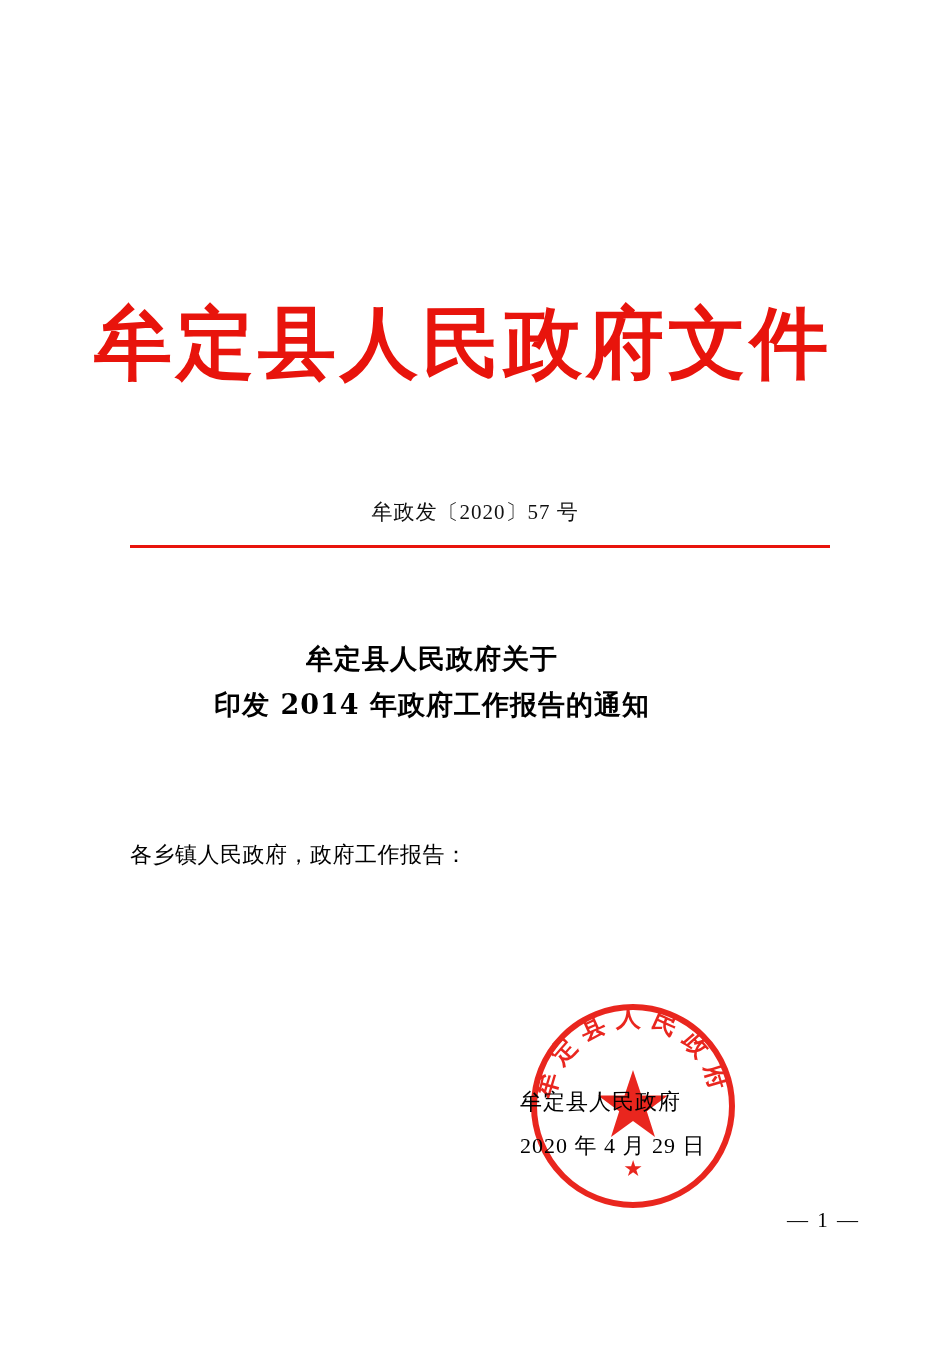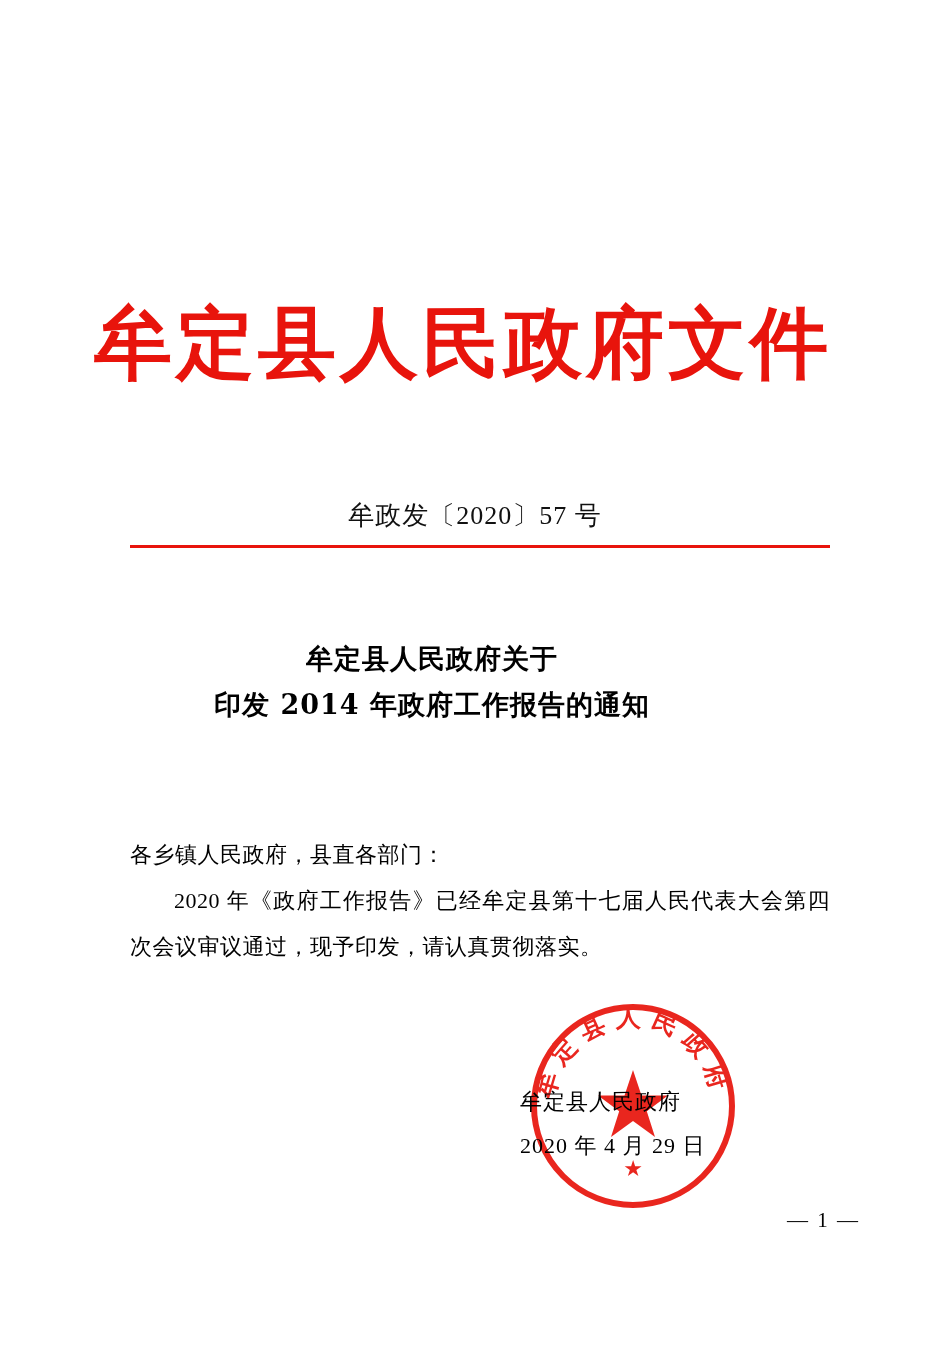--- a/index.html
+++ b/index.html
@@ -42,21 +42,21 @@
     white-space: nowrap;
   }
 
   
   .doc-number {
     position: absolute;
     left: 0;
     top: 498px;
     width: 950px;
     text-align: center;
-    font-size: 26px;
+    font-size: 21px;
     letter-spacing: 1px;
     color: #111;
   }
 
   
   .red-rule {
     position: absolute;
     left: 130px;
     top: 545px;
     width: 700px;
@@ -141,22 +141,21 @@
   <div class="doc-number">牟政发〔2020〕57 号</div>
 
   <div class="red-rule"></div>
 
   <div class="doc-title">
     <span class="line">牟定县人民政府关于</span>
     <span class="line">印发 2014 年政府工作报告的通知</span>
   </div>
 
   <div class="body-block">
-    <p>各乡镇人民政府，县直各部门：</p>
-    <p class="indent">2020 年《政府工作报告》已经牟定县第十七届人民代表大会第四次会议审议通过，现予印发，请认真贯彻落实。</p>
+    <p>各乡镇人民政府，政府工作报告：</p>
   </div>
 
   <div class="seal">
     <svg viewBox="0 0 212 212" width="212" height="212" xmlns="http://www.w3.org/2000/svg">
       <g fill="none" stroke="#e8140c" stroke-width="6">
         <circle cx="106" cy="106" r="99"></circle>
       </g>
       <g fill="#e8140c">
 
         <polygon points="106,70 114.5,95.5 141,95.5 119.8,111.3 128,137 106,121 84,137 92.2,111.3 71,95.5 97.5,95.5"></polygon>

